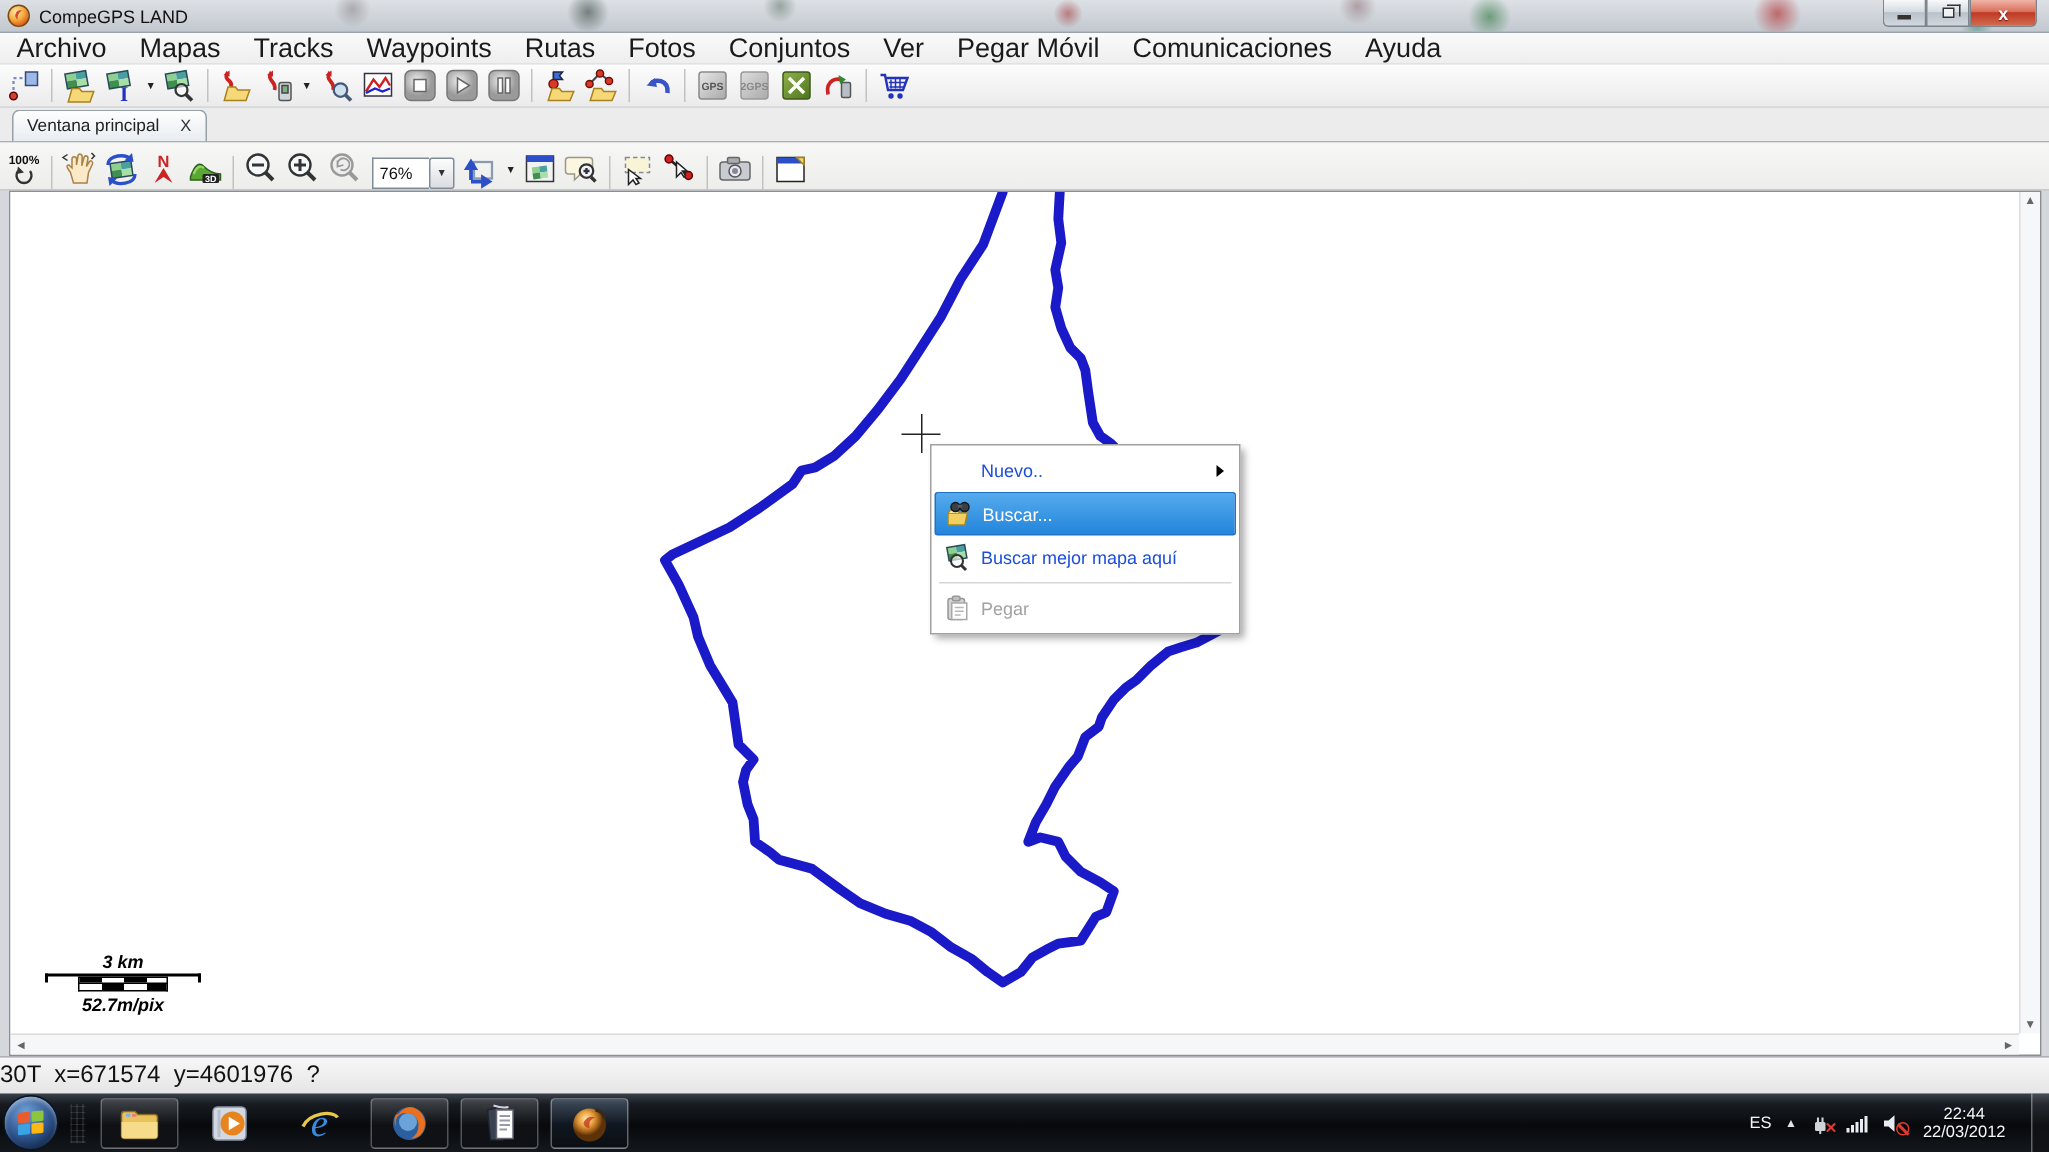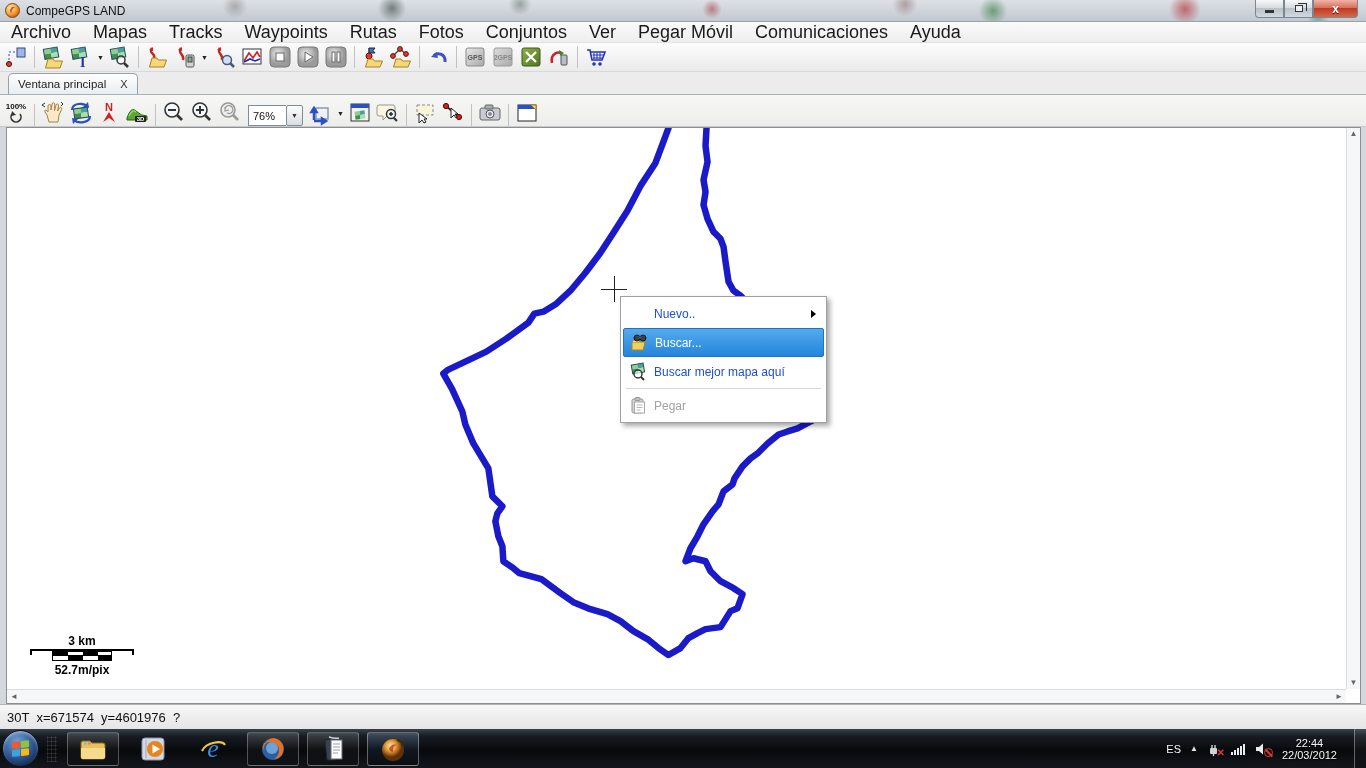--- a/index.html
+++ b/index.html
@@ -76,21 +76,21 @@
     justify-content:space-between; align-items:center; padding:2px 0; }
   .hscroll { position:absolute; left:0; bottom:0; right:14px; height:14px;
     background:#f6f7f8; border-top:1px solid #dcdcdc; display:flex;
     justify-content:space-between; align-items:center; padding:0 3px; }
   .scroll-arrow { font-size:8px; color:#666; line-height:8px; }
 
   .crosshair-h { position:absolute; left:594px; top:161px; width:26px; height:1px; background:#222; }
   .crosshair-v { position:absolute; left:607px; top:148px; width:1px; height:26px; background:#222; }
 
   
-  .scale-widget { position:absolute; left:14px; bottom:12px; width:122px; text-align:center; }
+  .scale-widget { position:absolute; left:14px; bottom:12px; width:122px; text-align:center;font-style:italic; }
   .scale-km { font-size:12px; font-weight:bold; color:#000; margin-bottom:1px; }
   .scale-line { height:6px; border-top:2px solid #000; border-left:2px solid #000;
     border-right:2px solid #000; width:104px; margin:0 auto -4px auto; }
   .scale-row1 { width:60px; height:5px; margin:0 auto;
     background:repeating-linear-gradient(90deg,#000 0 15px,#fff 15px 30px); border:1px solid #000; }
   .scale-row2 { width:60px; height:5px; margin:0 auto;
     background:repeating-linear-gradient(90deg,#fff 0 15px,#000 15px 30px); border:1px solid #000; border-top:none; }
   .scale-res { font-size:12px; font-weight:bold; color:#000; margin-top:2px; }
 
   
@@ -104,21 +104,21 @@
     border-radius:2px; color:#fff; }
   .ctx-item.disabled { color:#a2a2a2; }
   .ctx-sub-arrow { position:absolute; right:8px; width:0; height:0;
     border-left:5px solid #000; border-top:4px solid transparent; border-bottom:4px solid transparent; }
   .ctx-sep { height:1px; background:#d6d6d6; margin:2px 3px; }
 
   
   .statusbar { position:absolute; left:0; top:704px; width:1366px; height:25px;
     background:linear-gradient(#f7f7f7,#e5e5e5); border-top:1px solid #aeb2b6;
     display:flex; align-items:center; }
-  .status-text { font-size:13px; color:#111; padding-left:7px; white-space:pre; }
+  .status-text { font-size:16px; color:#111; white-space:pre; }
 
   
   .taskbar { position:absolute; left:0; top:729px; width:1366px; height:39px;
     background:linear-gradient(#3a414b, #181c22 18%, #07090c 55%, #14181d);
     display:flex; align-items:center; }
   .start-orb { width:37px; height:37px; border-radius:50%; margin-left:2px; position:relative;
     background:radial-gradient(circle at 40% 30%, #6f9fd8, #2a4f86 55%, #0c1a30 90%);
     border:1px solid #0a1422; box-shadow:inset 0 2px 3px rgba(255,255,255,.45); flex:0 0 auto; }
   .orb-flag { position:absolute; left:9px; top:10px; width:18px; height:16px; transform:skewY(-6deg); }
   .orb-flag i { position:absolute; width:8px; height:7px; border-radius:1px; }

